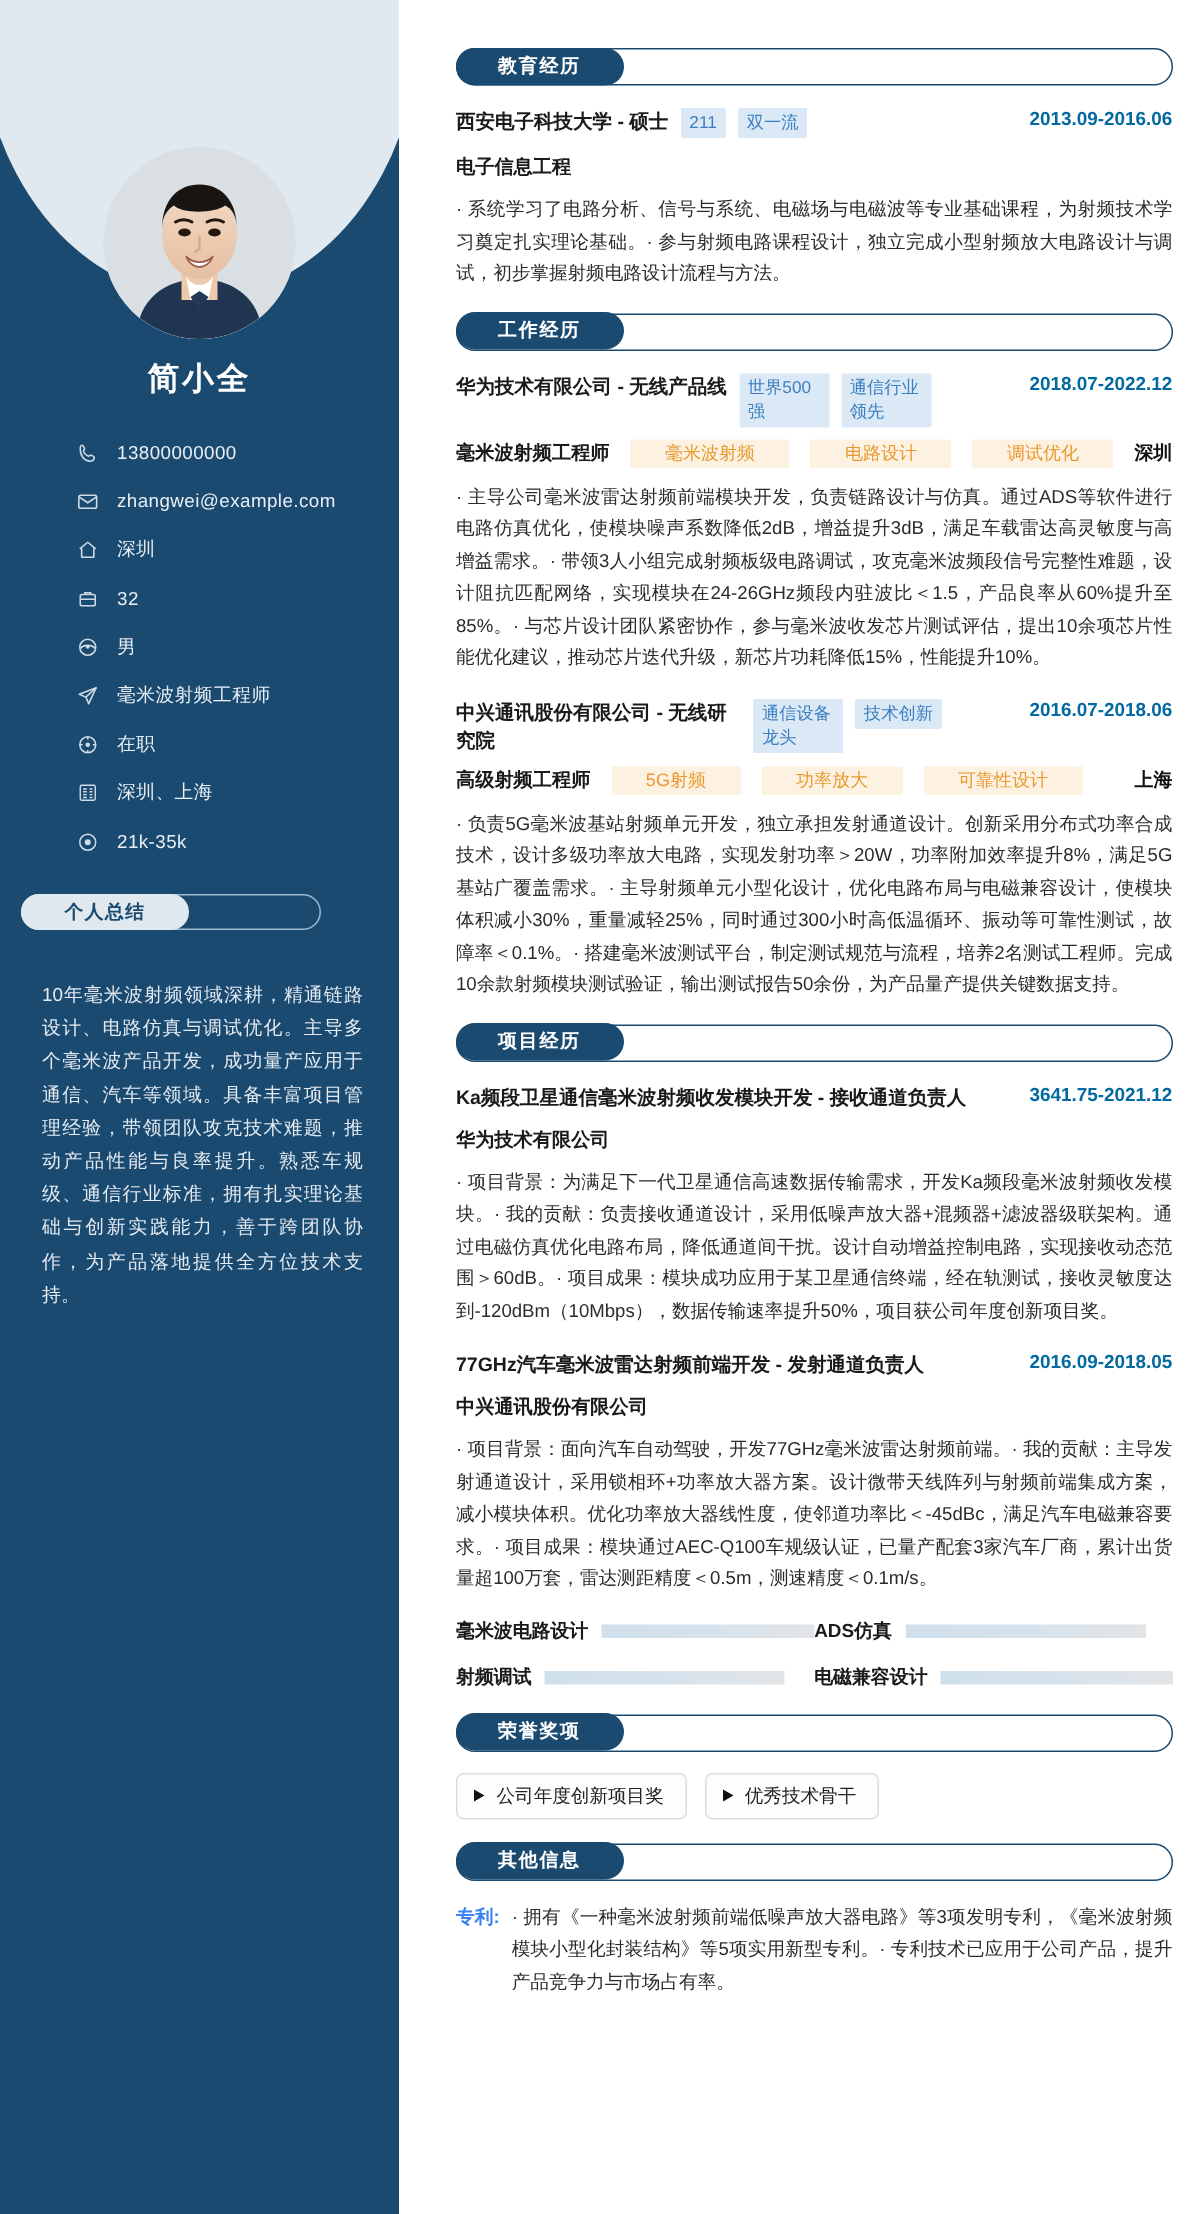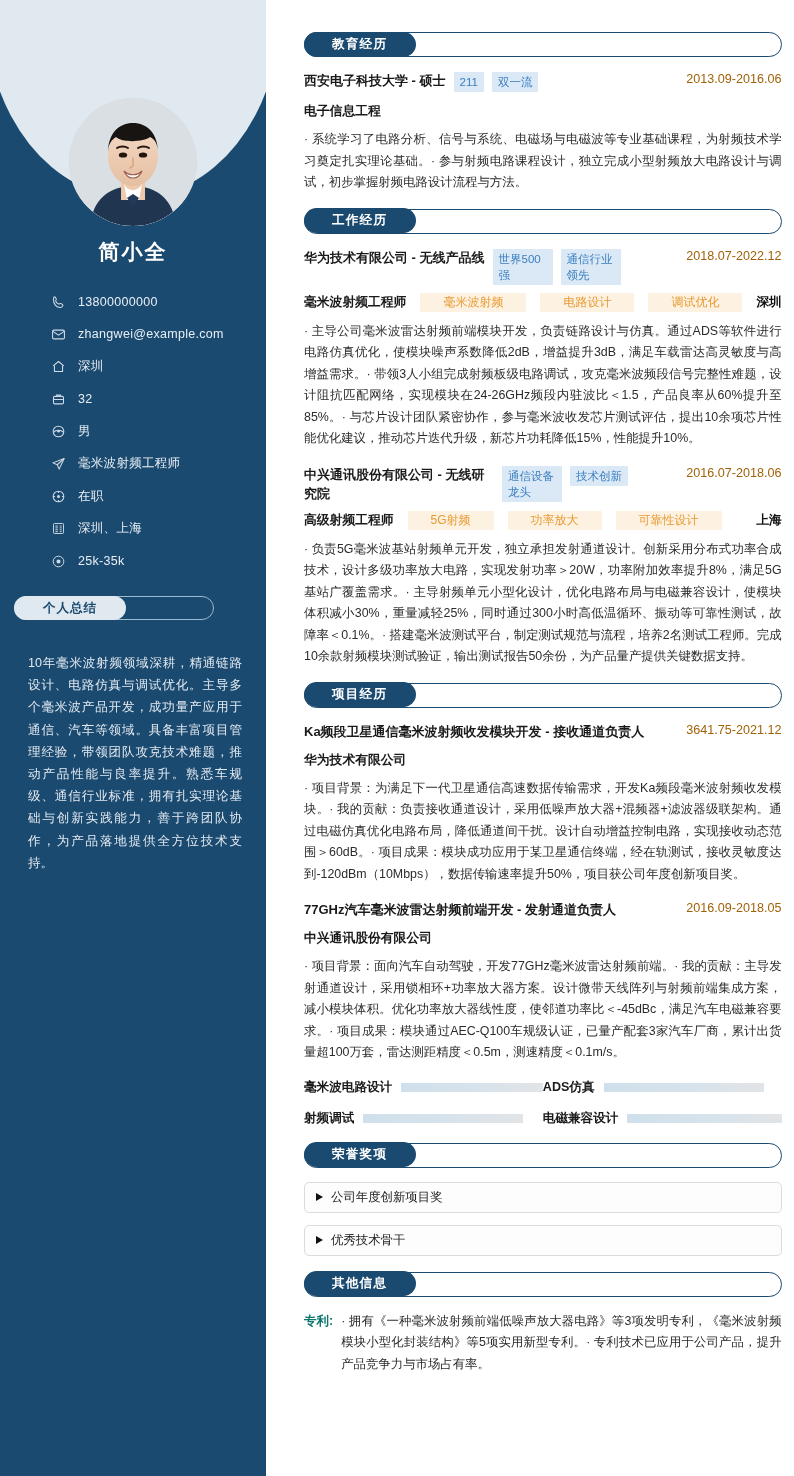--- a/index.html
+++ b/index.html
@@ -159,22 +159,22 @@
     color: #3a7fc1;
     font-size: 11.5px;
     line-height: 16px;
     padding: 2px 6px;
     max-width: 60px;
     border-radius: 1px;
   }
   .date {
     margin-left: auto;
     font-size: 12.6px;
-    font-weight: normal;
-    color: #a16207;
+    font-weight: bold;
+    color: #0369a1;
     white-space: nowrap;
     padding-top: 1px;
   }
   .row-second {
     display: flex;
     align-items: center;
     gap: 14px;
     margin-top: 8px;
   }
   .title {
@@ -232,21 +232,21 @@
     white-space: nowrap;
   }
   .skill-bar {
     height: 9px;
     flex: 1 1 auto;
     max-width: 160px;
     background: linear-gradient(90deg, #cfe0ec 0%, #d7e3ec 55%, #e2e4e6 100%);
   }
 
   
-  .honor-row { display: flex; gap: 12px; margin-bottom: 16px; flex-direction: column; }
+  .honor-row { display: flex; gap: 12px; margin-bottom: 16px; }
   .honor-chip {
     border: 1px solid #d9dde0;
     border-radius: 5px;
     background: #fdfdfd;
     padding: 6px 14px 6px 11px;
     display: flex;
     align-items: center;
     gap: 8px;
     font-size: 12.4px;
     color: #222;
@@ -256,21 +256,21 @@
     border-left: 7px solid #111;
     border-top: 4.5px solid transparent;
     border-bottom: 4.5px solid transparent;
   }
 
   
   .other-row { display: flex; gap: 8px; }
   .other-label {
     font-size: 12.5px;
     font-weight: bold;
-    color: #0f766e;
+    color: #3b82f6;
     white-space: nowrap;
     line-height: 21.5px;
   }
   .other-text {
     font-size: 12.4px;
     line-height: 21.5px;
     color: #2b2b2b;
     text-align: justify;
     flex: 1 1 auto;
   }
@@ -388,21 +388,21 @@
           </span>
         <span class="contact-txt">深圳、上海</span>
       </div>
       <div class="contact-item">
         <span class="contact-ico">
             <svg viewBox="0 0 24 24" fill="none" stroke="currentColor" stroke-width="1.6">
               <circle cx="12" cy="12" r="8.5"></circle>
               <circle cx="12" cy="12" r="3.2" fill="currentColor" stroke="none"></circle>
             </svg>
           </span>
-        <span class="contact-txt">25k-35k</span>
+        <span class="contact-txt">21k-35k</span>
       </div>
     </div>
 
     <div class="summary-head">
       <div class="pill-outline"></div>
       <div class="pill-fill">
         <span>个人总结</span>
       </div>
     </div>
     <div class="summary-body">10年毫米波射频领域深耕，精通链路设计、电路仿真与调试优化。主导多个毫米波产品开发，成功量产应用于通信、汽车等领域。具备丰富项目管理经验，带领团队攻克技术难题，推动产品性能与良率提升。熟悉车规级、通信行业标准，拥有扎实理论基础与创新实践能力，善于跨团队协作，为产品落地提供全方位技术支持。</div>

